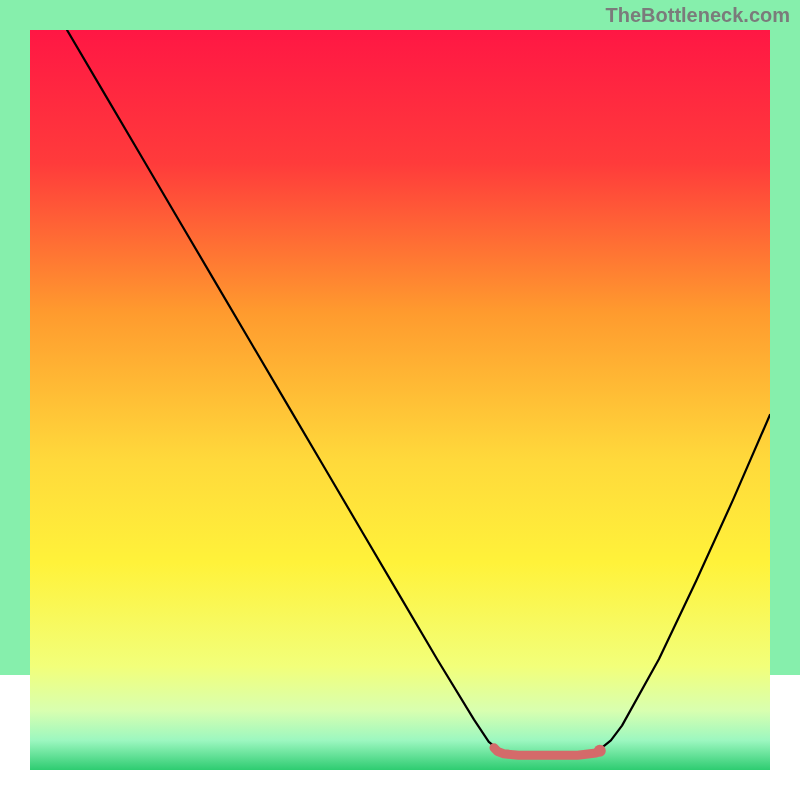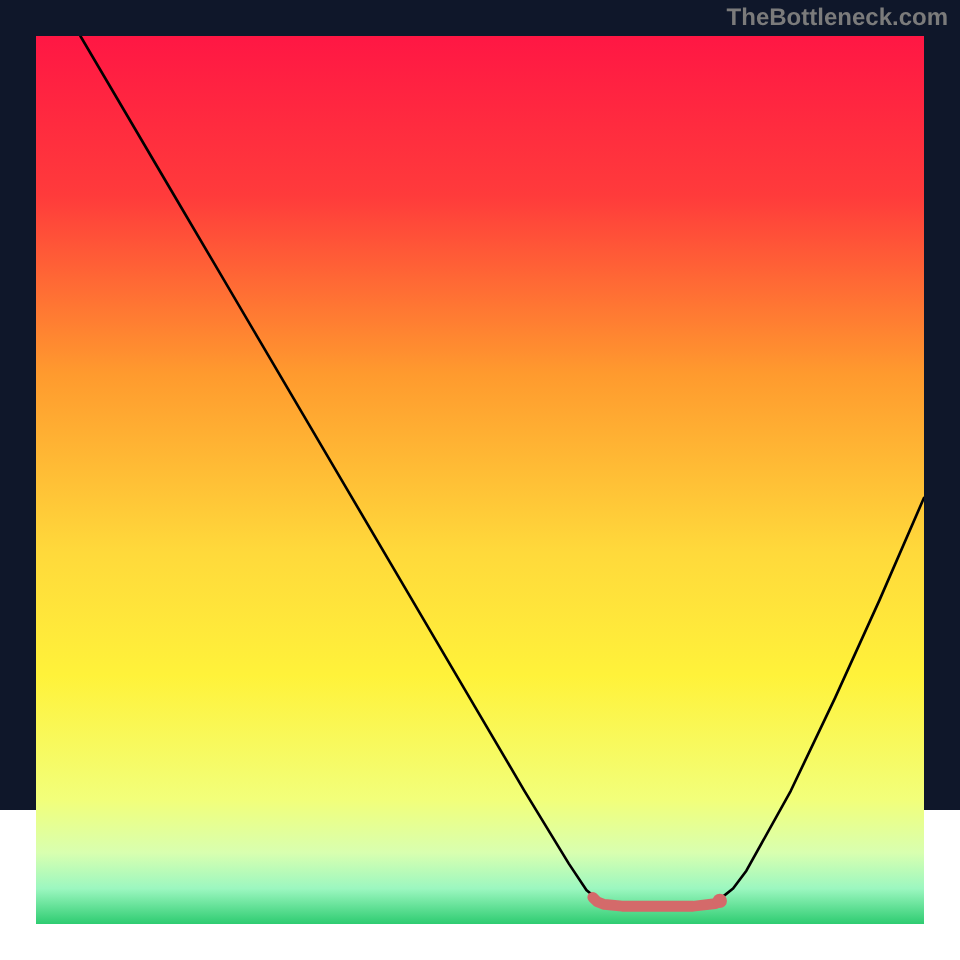--- a/index.html
+++ b/index.html
@@ -1,17 +1,17 @@
 <!DOCTYPE html>
 <html><head>
 <meta charset="utf-8">
 <style>
   * { margin: 0; padding: 0; box-sizing: border-box; }
   html, body { width: 800px; height: 800px; overflow: hidden; background: #fff; }
-  .container { position: relative; width: 800px; height: 675px; background: #0f172a; }
+  .container { position: relative; width: 800px; height: 675px; background: #86efac; }
   .watermark {
     position: absolute;
     top: 4px;
     right: 10px;
     font-family: Arial, sans-serif;
     font-size: 20px;
     font-weight: bold;
     color: #7b7b7b;
     z-index: 10;
   }

